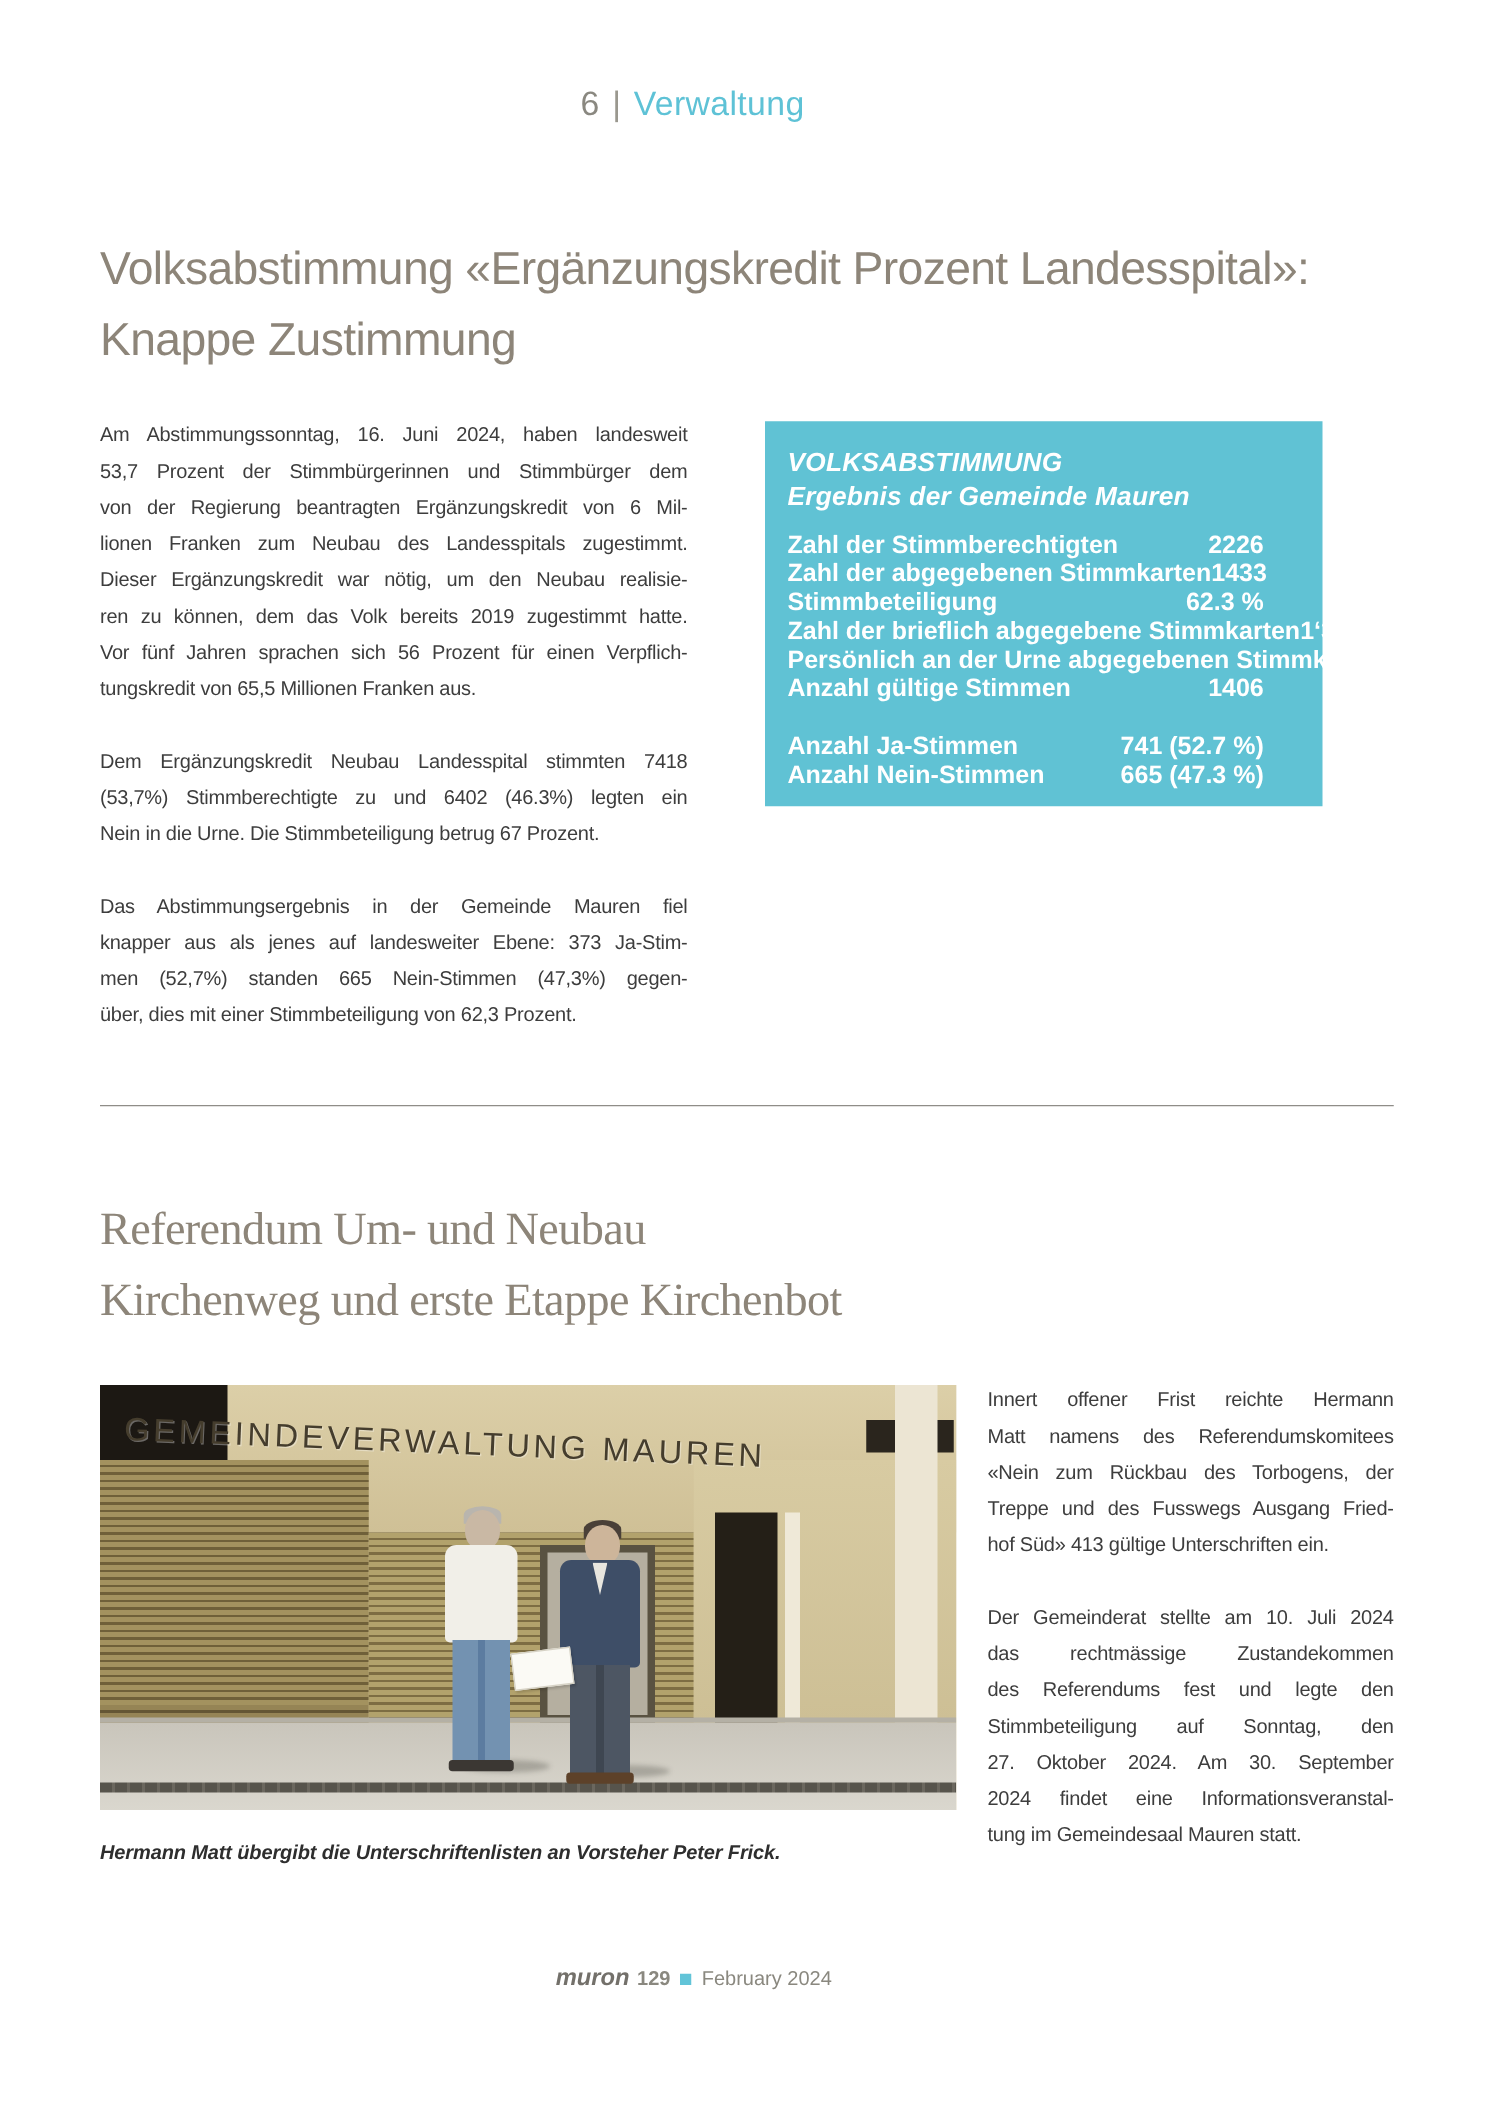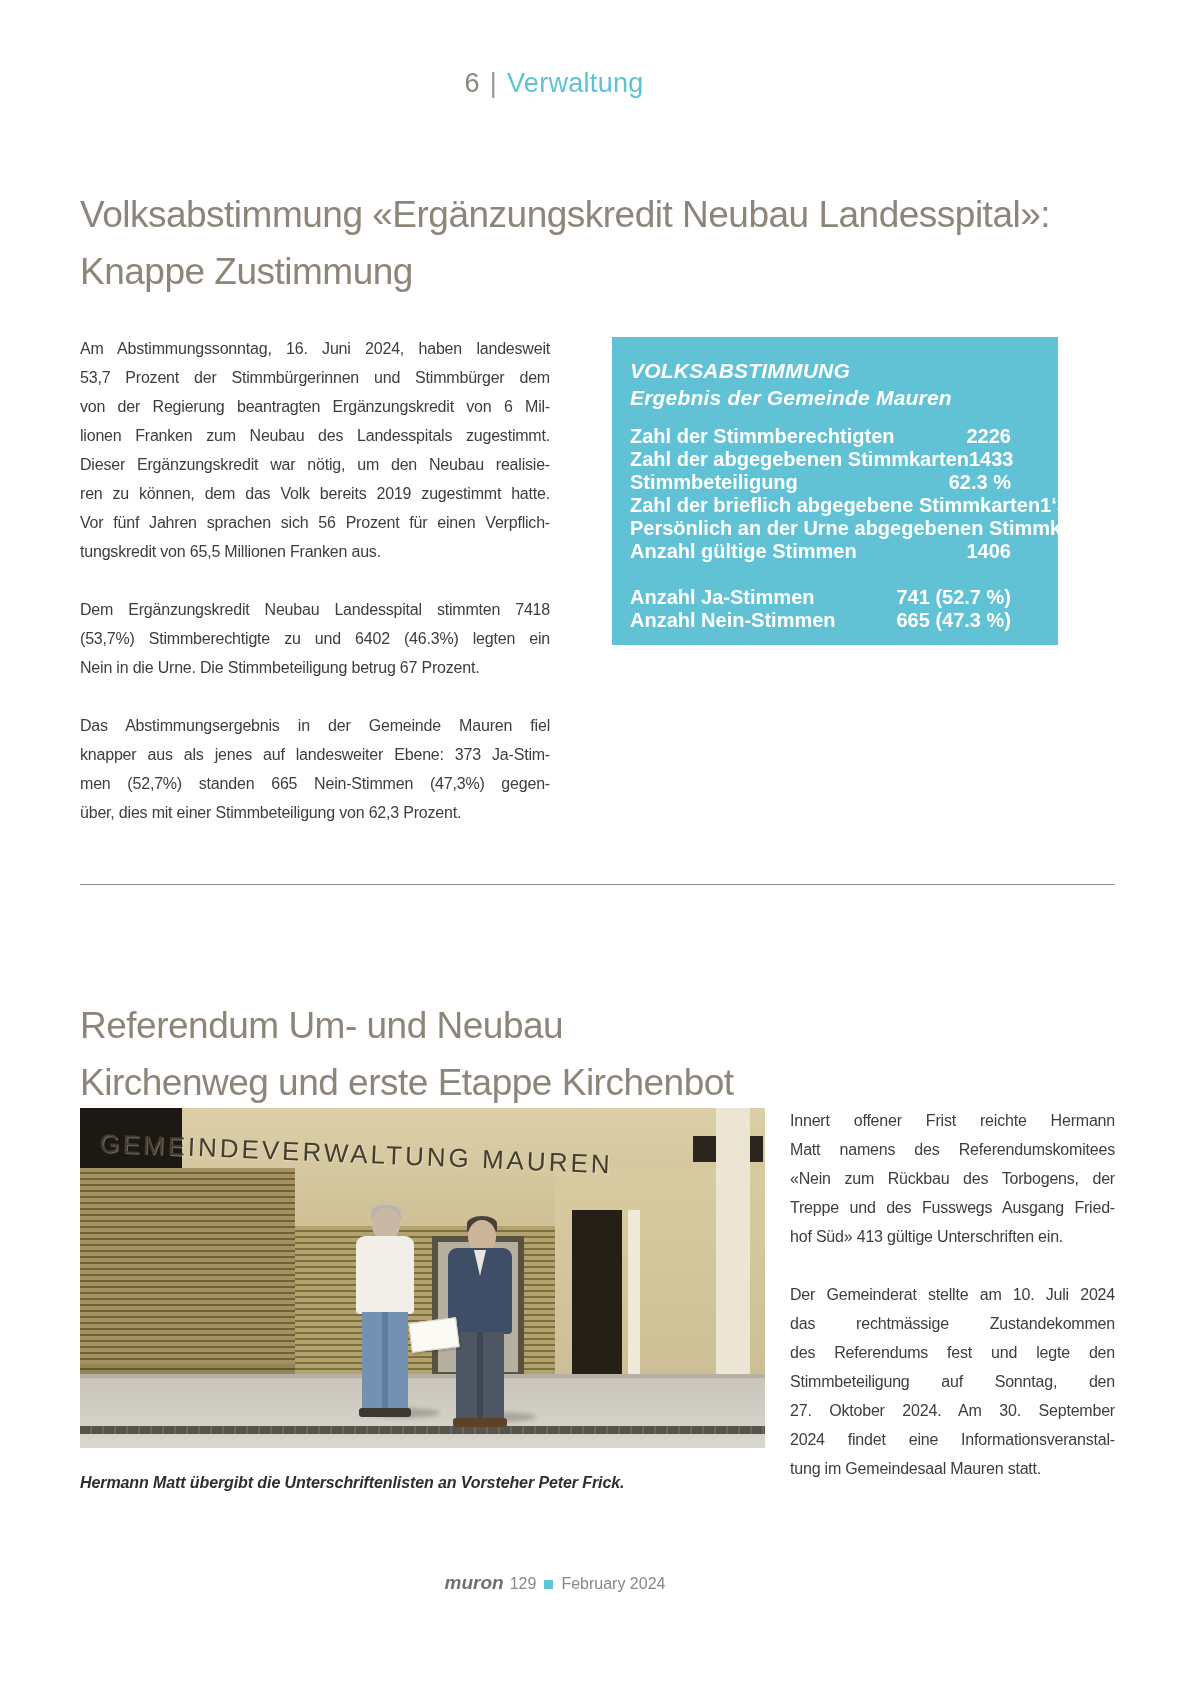--- a/index.html
+++ b/index.html
@@ -15,21 +15,21 @@
   }
   .page-header .pagenum{color:#8a8880;}
   .page-header .sep{color:#9a988f;font-weight:300;padding:0 10px;}
   .page-header .section{color:#5ec2d6;}
   
   .art-title{
     position:absolute;left:80px;color:#8d8579;
     font-size:37px;line-height:57px;letter-spacing:-.5px;font-weight:400;
   }
   .art-title.t1{top:186px;width:1040px;}
-  .art-title.t2{top:997px;width:960px;}
+  .art-title.t2{top:955px;width:960px;font-family:Liberation Serif, serif;}
   
   .body-col{position:absolute;font-size:16px;line-height:29px;letter-spacing:-.2px;color:#3d3d3d;}
   .left-col{left:80px;top:334px;width:470px;}
   .right-col{left:790px;top:1106px;width:325px;}
   .para{margin:0 0 29px 0;}
   .para:last-child{margin-bottom:0;}
   .jline{text-align:justify;text-align-last:justify;white-space:normal;}
   .jline.last{text-align-last:left;}
   
   .result-box{
@@ -105,32 +105,32 @@
   .caption{
     position:absolute;left:80px;top:1474px;width:900px;
     font-size:16px;font-weight:bold;font-style:italic;color:#2e2e2e;letter-spacing:-.1px;
   }
   
   .page-footer{
     position:absolute;top:1572px;left:0;width:100%;text-align:center;
     transform:translateX(-45px);font-size:16px;color:#8a887f;
   }
   .page-footer .mag{font-style:italic;font-weight:bold;font-size:19px;color:#73706a;margin-right:6px;}
-  .page-footer .issue{margin-right:8px;}
+  .page-footer .issue{margin-right:8px;font-weight:bold;}
   .page-footer .sq{display:inline-block;width:9px;height:9px;background:#62c4d8;margin:0 8px 1px 0;vertical-align:middle;}
 </style>
 </head>
 <body>
 
 <div class="page-header">
   <span class="pagenum">6</span><span class="sep">|</span><span class="section">Verwaltung</span>
 </div>
 
 <div class="art-title t1">
-  <div>Volksabstimmung «Ergänzungskredit Neubau Landesspital»:</div>
+  <div>Volksabstimmung «Ergänzungskredit Prozent Landesspital»:</div>
   <div>Knappe Zustimmung</div>
 </div>
 
 <div class="body-col left-col">
     <div class="para">
       <div class="jline">Am Abstimmungssonntag, 16. Juni 2024, haben landesweit</div>
       <div class="jline">53,7 Prozent der Stimmbürgerinnen und Stimmbürger dem</div>
       <div class="jline">von der Regierung beantragten Ergänzungskredit von 6 Mil-</div>
       <div class="jline">lionen Franken zum Neubau des Landesspitals zugestimmt.</div>
       <div class="jline">Dieser Ergänzungskredit war nötig, um den Neubau realisie-</div>

